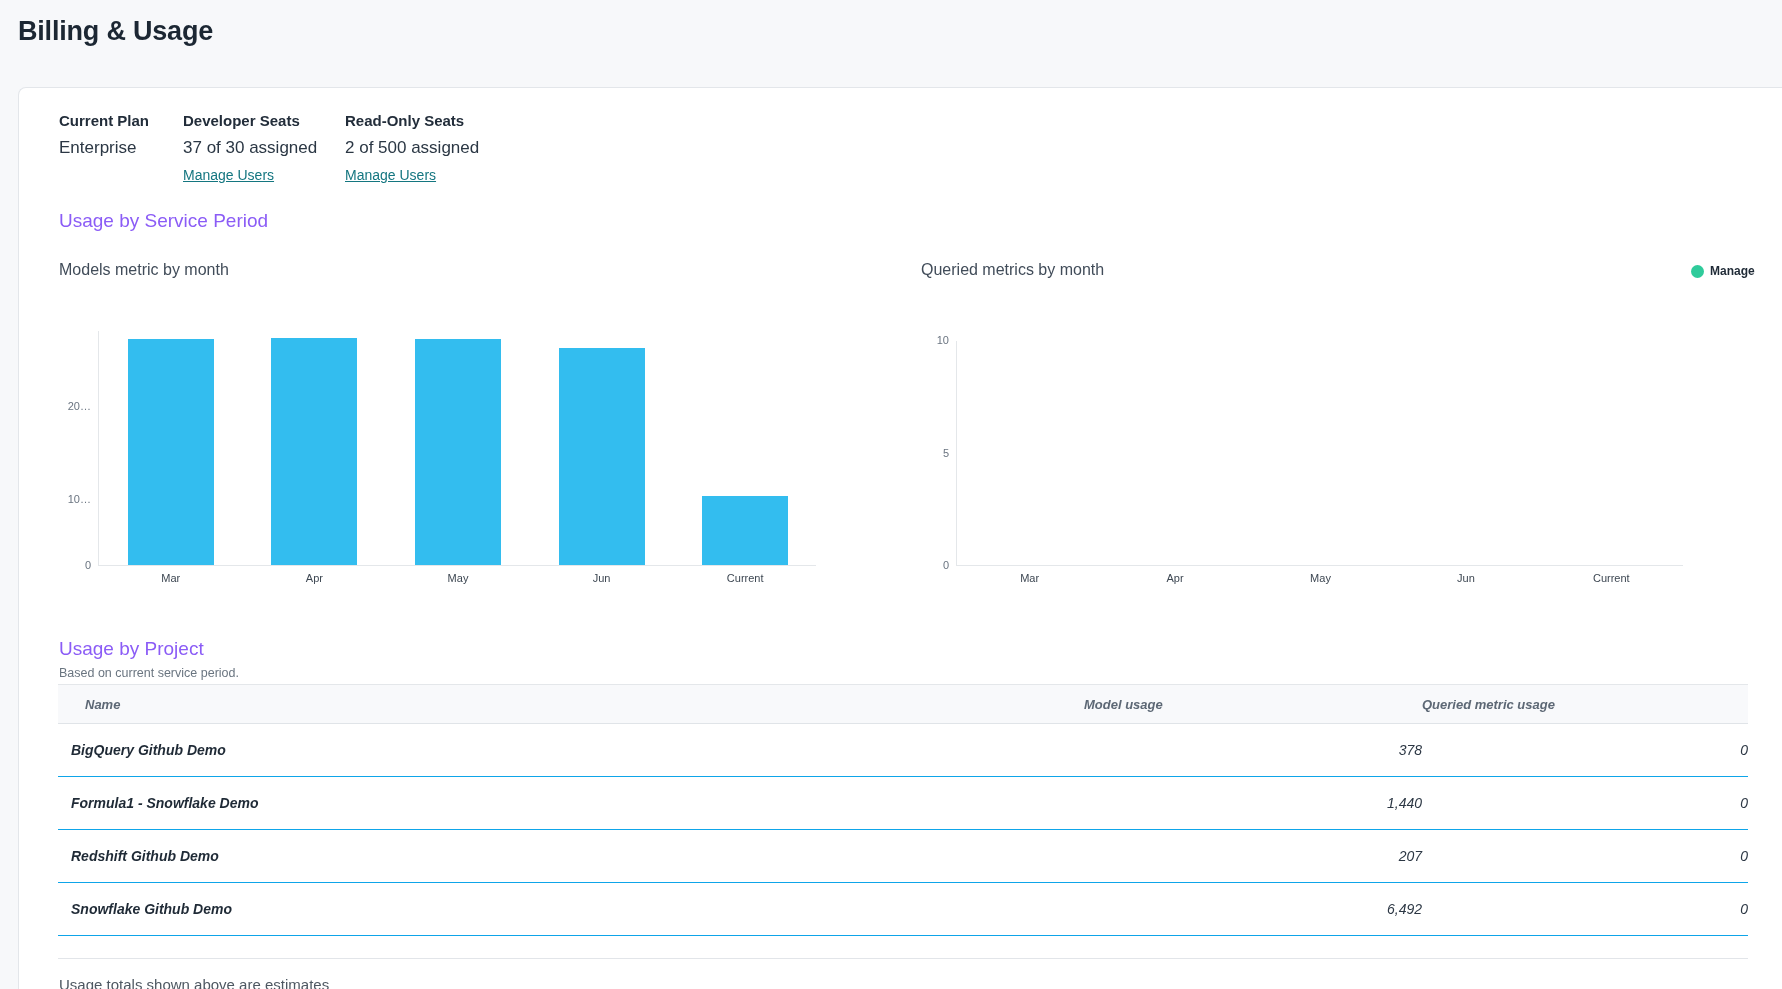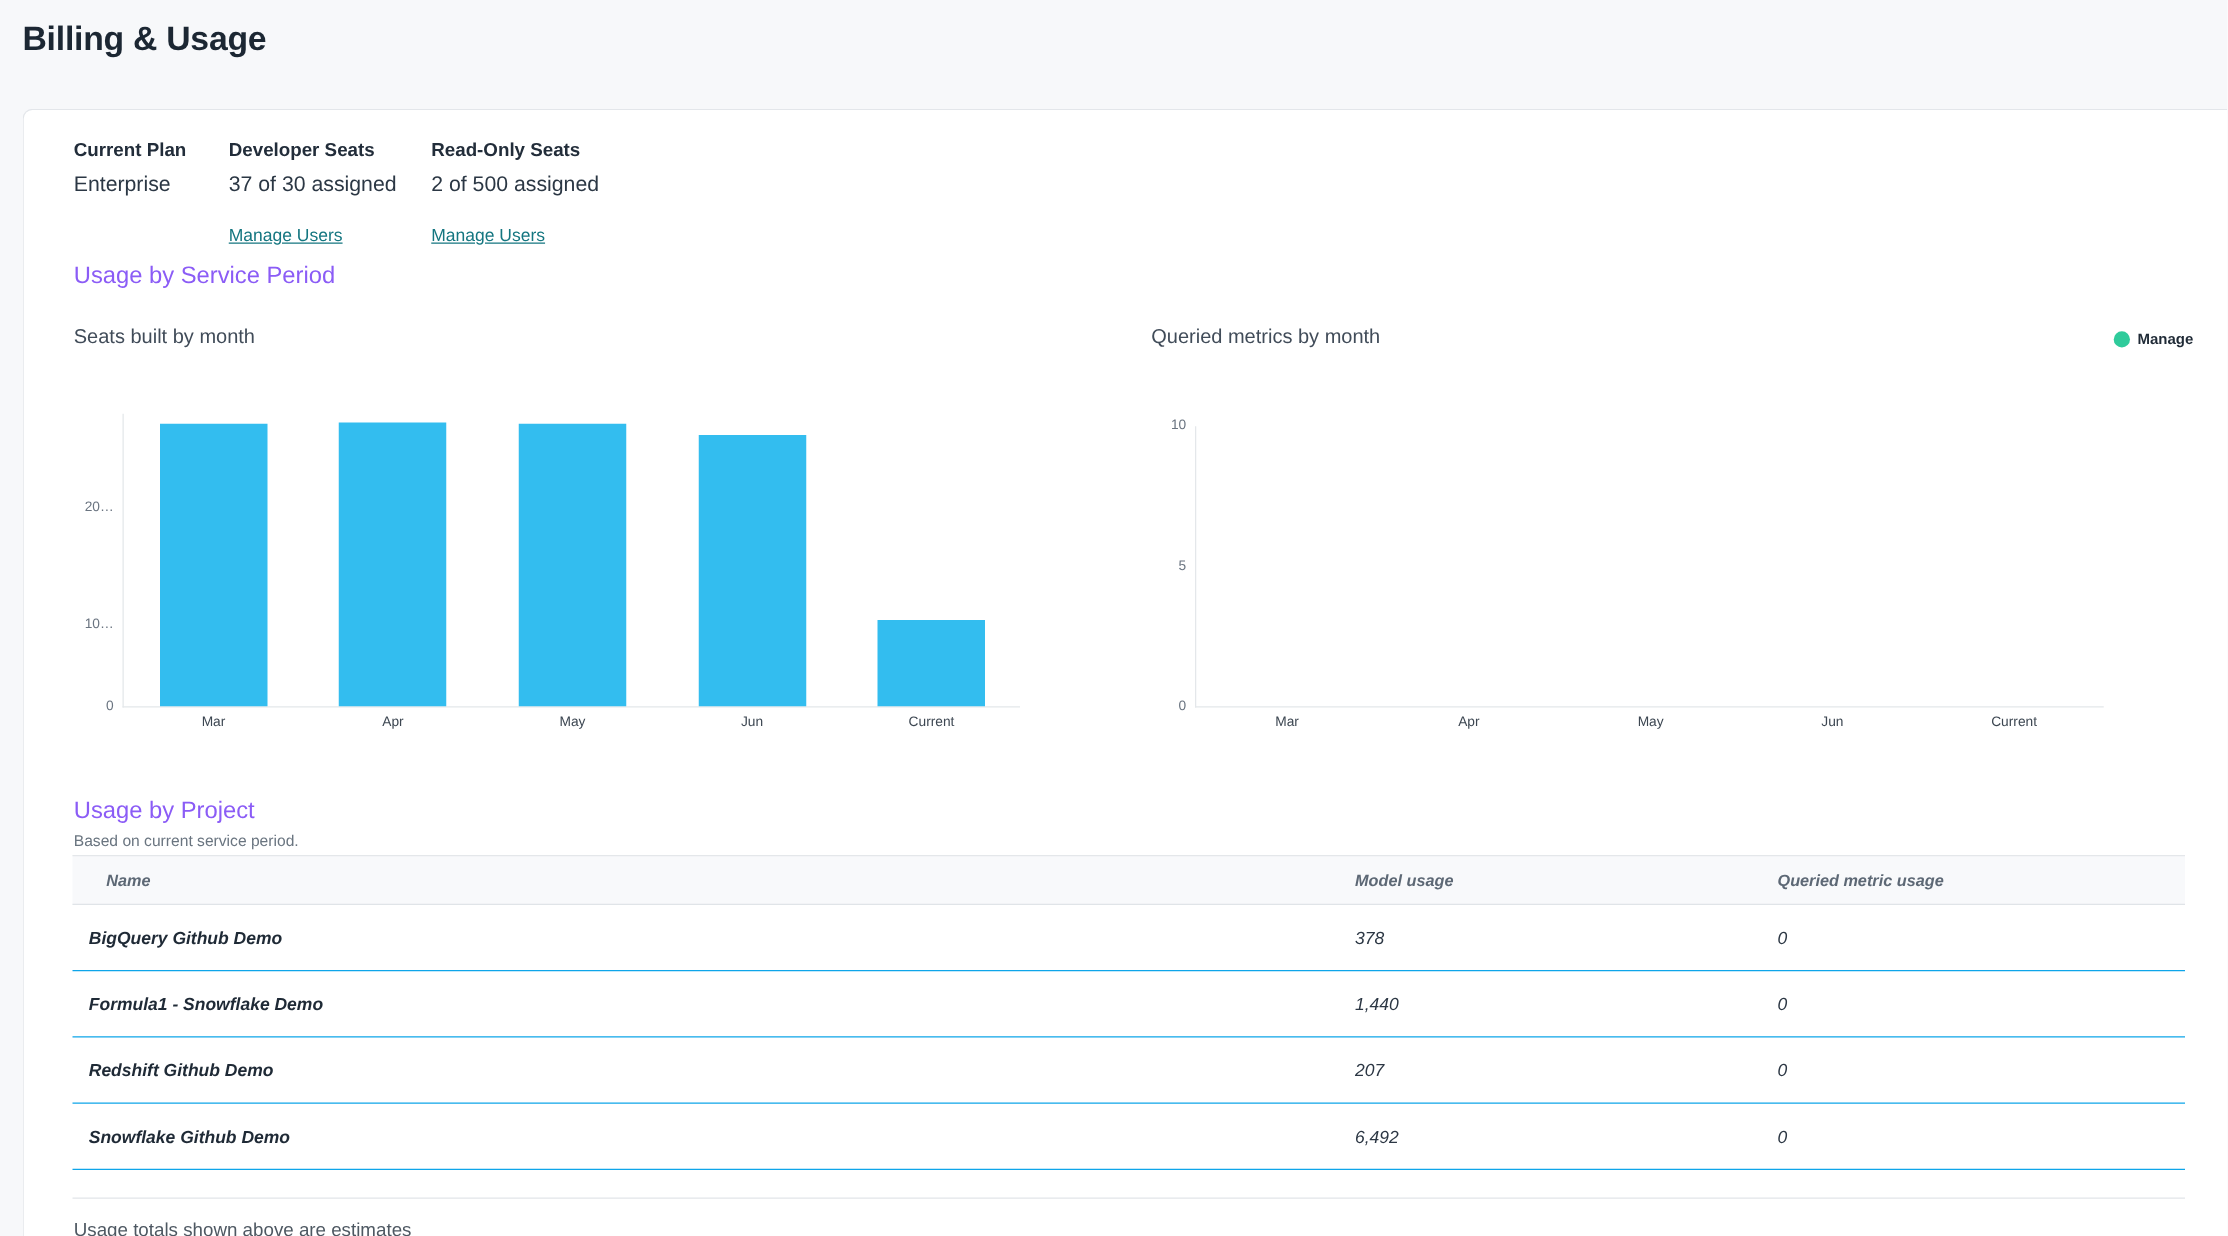--- a/index.html
+++ b/index.html
@@ -19,21 +19,21 @@
     background:#ffffff;
     border-left:1px solid #e3e6ea; border-top:1px solid #e3e6ea;
     border-top-left-radius:8px;
   }
   
   .plan-col { position:absolute; top:24px; }
   .plan-col.c1 { left:40px; }
   .plan-col.c2 { left:164px; }
   .plan-col.c3 { left:326px; }
   .plan-label { font-size:15px; font-weight:700; color:#222d3a; margin-bottom:9px; }
-  .plan-value { font-size:17px; color:#2b3744; margin-bottom:22px; }
+  .plan-value { font-size:17px; color:#2b3744; margin-bottom:8px; }
   .plan-link  { font-size:14px; color:var(--accent,#147680); text-decoration:underline; cursor:pointer; display:inline-block; }
   
   .section-title { position:absolute; left:40px; font-size:19px; color:#8b5cf6; font-weight:400; }
   #usage-period-title { top:122px; }
   #usage-project-title { top:550px; }
   .chart-title { position:absolute; top:173px; font-size:16px; color:#414c59; }
   #chart-title-left { left:40px; }
   #chart-title-right { left:902px; }
   .legend { position:absolute; left:1672px; top:176px; display:flex; align-items:center; gap:6px; cursor:pointer; }
   .legend-dot { width:13px; height:13px; border-radius:50%; background:#2fcb9b; }
@@ -64,21 +64,21 @@
     border-top:1px solid #e4e7ea; border-bottom:1px solid #e0e4e8;
   }
   .th { font-size:13px; font-weight:700; color:#5d6875; }
   .th.c1 { padding-left:27px; }
   .trow {
     display:grid; grid-template-columns:1026px 338px 1fr;
     align-items:center; height:53px;
     border-bottom:1px solid #0ea5e9;
   }
   .td-name { padding-left:13px; font-size:14px; font-weight:700; color:#1f2a36; }
-  .td-val  { font-size:14px; color:#2c3744; }
+  .td-val  { font-size:14px; color:#2c3744;text-align:right; }
   .bottom-line { position:absolute; left:39px; top:870px; width:1690px; height:1px; background:#e2e5e9; }
   .footnote { position:absolute; left:40px; top:888px; font-size:15px; color:#4e5862; }
 </style>
 </head>
 <body>
 
 <h1 class="page-title">Billing &amp; Usage</h1>
 
 <div class="card">
 
@@ -92,21 +92,21 @@
     <a class="plan-link">Manage Users</a>
   </div>
   <div class="plan-col c3">
     <div class="plan-label">Read-Only Seats</div>
     <div class="plan-value">2 of 500 assigned</div>
     <a class="plan-link">Manage Users</a>
   </div>
 
   <h2 class="section-title" id="usage-period-title">Usage by Service Period</h2>
 
-  <div class="chart-title" id="chart-title-left">Seats built by month</div>
+  <div class="chart-title" id="chart-title-left">Models metric by month</div>
   <div class="chart-title" id="chart-title-right">Queried metrics by month</div>
 
   <div class="legend">
     <span class="legend-dot" style="background: rgb(47, 203, 155);"></span>
     <span class="legend-label">Manage</span>
   </div>
 
   <div class="plot" id="plot-left">
       <div class="bar" style="left: 28.8px; height: 226.237px; background: rgb(51, 189, 239);"></div>
       <div class="xlabel" style="left: 16.8px; top: 241px;">Mar</div>

